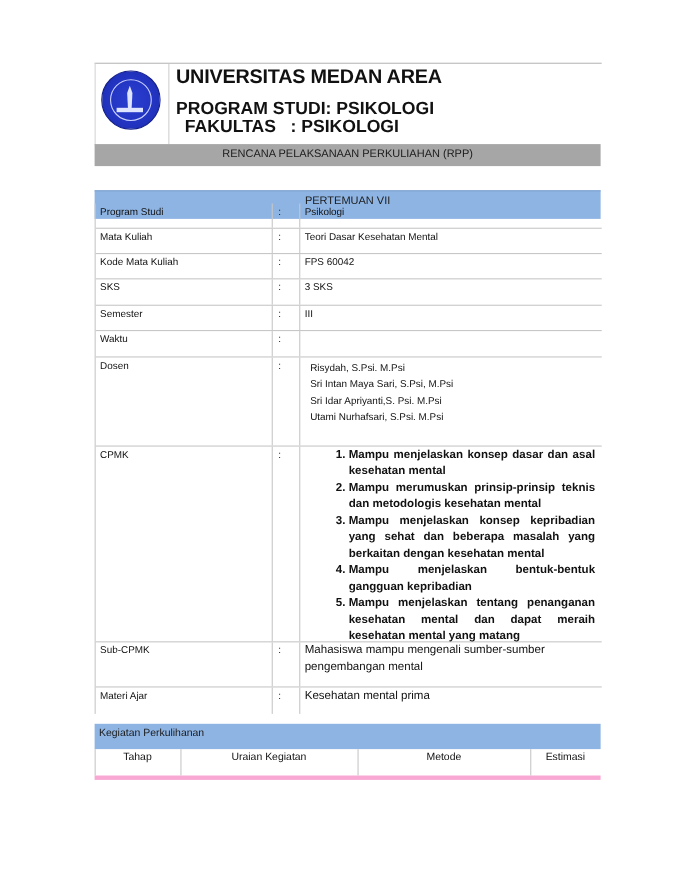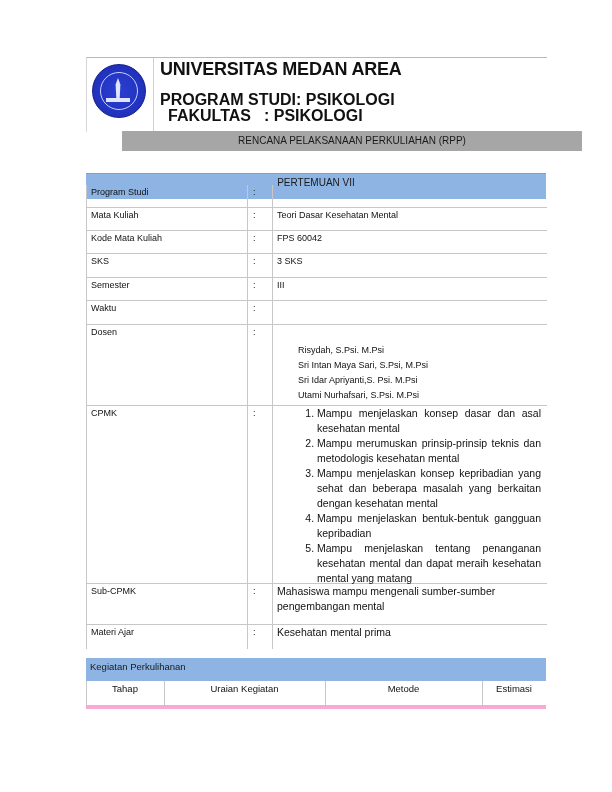--- a/index.html
+++ b/index.html
@@ -11,37 +11,37 @@
   .logo-cell { left: 86px; top: 58px; width: 67px; height: 73px; border-right: 1px solid #d0d0d0; }
   .logo { left: 92px; top: 64px; width: 52px; height: 52px; border-radius: 50%; background: radial-gradient(circle at 50% 50%, #2a3fd0 0%, #2233c0 60%, #1a2aa8 100%); border: 1px solid #14208a; }
   .logo-inner { left: 100px; top: 72px; width: 36px; height: 36px; border-radius: 50%; border: 1px solid #c8d0ff; }
   .logo-tower { left: 114px; top: 78px; width: 8px; height: 22px; background: #dfe4ff; clip-path: polygon(50% 0, 80% 30%, 70% 100%, 30% 100%, 20% 30%); }
   .logo-base { left: 106px; top: 98px; width: 24px; height: 4px; background: #dfe4ff; }
   .t-univ { left: 160px; top: 59px; font-size: 18px; font-weight: bold; letter-spacing: -0.2px; }
   .t-fak { left: 168px; top: 78px; font-size: 16px; font-weight: bold; margin-top: 29px; }
   .t-fak .val { position: absolute; left: 96px; white-space: nowrap; text-align: right; }
   .t-prog { left: 160px; top: 91px; font-size: 16px; font-weight: bold; white-space: nowrap; }
 
-  .rpp-bar { left: 86px; top: 131px; width: 460px; height: 20px; background: #a6a6a6; text-align: center; font-size: 10px; line-height: 20px; color: #1a1a1a; margin-left: 36px; }
+  .rpp-bar { left: 86px; top: 131px; width: 460px; height: 20px; background: #a6a6a6; text-align: center; font-size: 10px; line-height: 20px; color: #1a1a1a; }
 
   
   .pert-bar { left: 86px; top: 160px; width: 460px; height: 25px; background: #8eb4e3; text-align: center; font-size: 10px; line-height: 18px; color: #1a1a1a; border-top: 1px solid #7ea2cf; margin-top: 13px; }
   .info { left: 86px; top: 185px; width: 460px; border-left: 1px solid #c7c7c7; }
   .row { position: relative; border-bottom: 1px solid #c7c7c7; font-size: 9px; }
   .row .c1 { position: absolute; left: 4px; top: 2px; }
   .row .c2 { position: absolute; left: 166px; top: 2px; }
   .row .c3 { position: absolute; left: 190px; top: 2px; right: 6px; }
   .vline1 { position: absolute; left: 160px; top: 0; bottom: 0; border-left: 1px solid #c7c7c7; }
   .vline2 { position: absolute; left: 185px; top: 0; bottom: 0; border-left: 1px solid #c7c7c7; }
 
-  .dosen-list { list-style: none; margin: 16px; padding: 0 0 0 5px; }
+  .dosen-list { list-style: none; margin: 0; padding: 0 0 0 5px; }
   .dosen-list li { line-height: 15px; }
 
   .cpmk-list { margin: 0; padding: 0 0 0 40px; font-size: 10.5px; }
-  .cpmk-list li { line-height: 15px; text-align: justify; }
+  .cpmk-list li { line-height: 15px; text-align: justify; font-weight: bold; }
 
   .big { font-size: 10.5px; line-height: 15px; }
 
   
   .keg-bar { left: 86px; top: 658px; width: 460px; height: 23px; background: #8eb4e3; font-size: 9.5px; line-height: 18px; color: #1a1a1a; }
   .keg-bar span { padding-left: 4px; }
   .keg-head { left: 86px; top: 681px; width: 460px; height: 24px; border-bottom: 4px solid #f9a8d4; font-size: 9.5px; }
   .kh { position: absolute; top: 2px; text-align: center; }
   .kv { position: absolute; top: 0; bottom: 0; border-left: 1px solid #c7c7c7; }
 </style>
@@ -65,20 +65,21 @@
 <div class="abs rpp-bar">RENCANA PELAKSANAAN PERKULIAHAN (RPP)</div>
 
 <div class="abs pert-bar">PERTEMUAN VII</div>
 
 <div class="abs info">
   <div class="row" style="height:22px">
     <div class="vline1"></div>
       <div class="vline2"></div>
     <span class="c1">Program Studi</span>
     <span class="c2">:</span>
+    <span class="c3">Psikologi</span>
   </div>
   <div class="row" style="height:22px">
     <div class="vline1"></div>
       <div class="vline2"></div>
     <span class="c1">Mata Kuliah</span>
     <span class="c2">:</span>
     <span class="c3">Teori Dasar Kesehatan Mental</span>
   </div>
   <div class="row" style="height:22px">
     <div class="vline1"></div>

